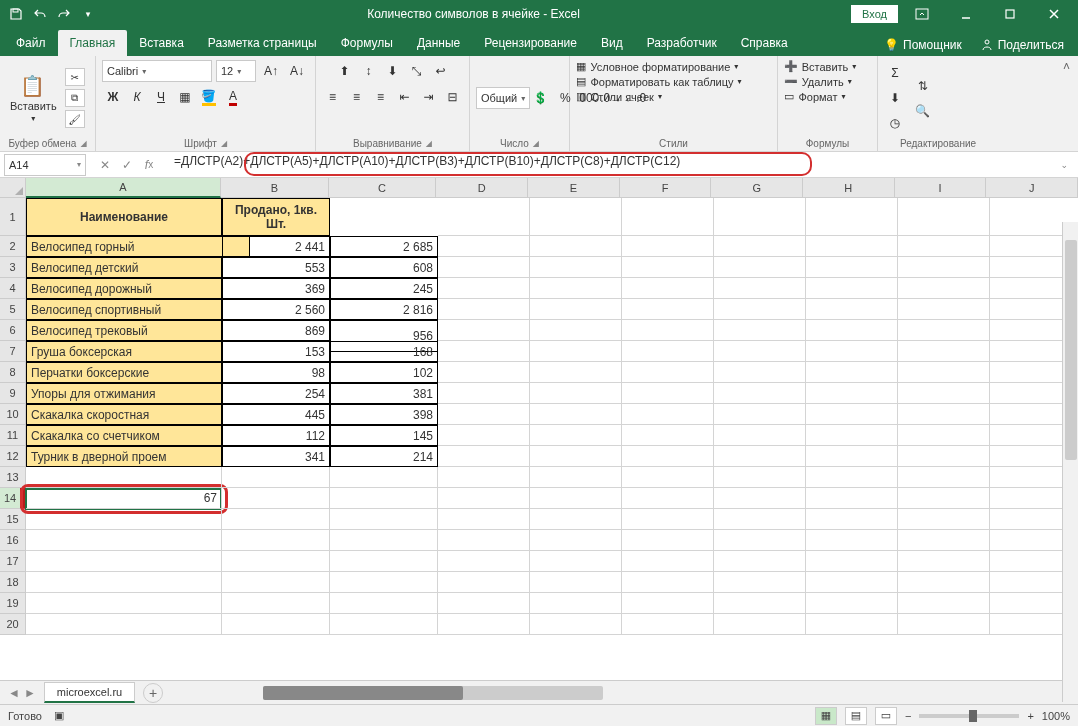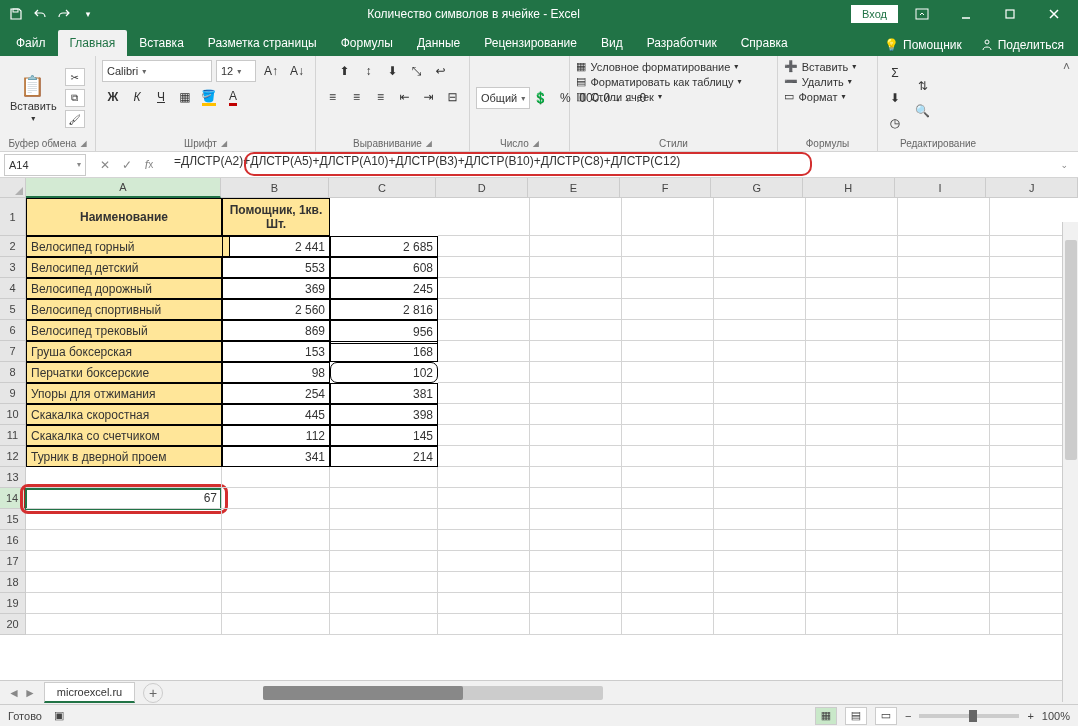--- a/index.html
+++ b/index.html
@@ -50,21 +50,21 @@
 .col-headers { display: flex; height: 20px; background: #e6e6e6; }
 .selectall { width: 26px; border-right: 1px solid #ccc; border-bottom: 1px solid #ccc; background: #e6e6e6; position: relative; }
 .selectall::after { content: ''; position: absolute; right: 2px; bottom: 2px; width: 0; height: 0; border-left: 8px solid transparent; border-bottom: 8px solid #b0b0b0; }
 .col-h { border-right: 1px solid #ccc; border-bottom: 1px solid #ccc; display: flex; align-items: center; justify-content: center; font-size: 11px; color: #444; background: #e6e6e6; }
 .col-h.selected { background: #d3ead3; border-bottom: 2px solid #217346; }
 
 .grid-body { display: flex; height: 482px; }
 .row-headers { width: 26px; display: flex; flex-direction: column; }
 .row-h { height: 21px; border-right: 1px solid #ccc; border-bottom: 1px solid #ccc; display: flex; align-items: center; justify-content: center; font-size: 11px; color: #444; background: #e6e6e6; }
 .row-h.tall { height: 38px; }
-.row-h.selected { background: #d3ead3; border-right: 2px solid #b91c1c; }
+.row-h.selected { background: #d3ead3; border-right: 6px solid #b91c1c; }
 
 .cells { position: relative; flex: 1; }
 .cell { position: absolute; border-right: 1px solid #d4d4d4; border-bottom: 1px solid #d4d4d4; padding: 2px 4px; font-size: 12px; display: flex; align-items: center; overflow: hidden; white-space: nowrap; }
 .cell.header { background: #ffe699; font-weight: bold; border: 1px solid #000; justify-content: center; text-align: center; white-space: normal; line-height: 1.2; }
 .cell.data-name { background: #ffe699; border: 1px solid #000; }
 .cell.data-num { border: 1px solid #000; justify-content: flex-end; }
 .cell.result { justify-content: flex-end; }
 
 .sel-ring { position: absolute; border: 2px solid #217346; pointer-events: none; }
 .red-ring { position: absolute; border: 3px solid #d32f2f; border-radius: 8px; pointer-events: none; }
@@ -382,21 +382,21 @@
       <div class="row-h" data-name="row-header-15">15</div>
       <div class="row-h" data-name="row-header-16">16</div>
       <div class="row-h" data-name="row-header-17">17</div>
       <div class="row-h" data-name="row-header-18">18</div>
       <div class="row-h" data-name="row-header-19">19</div>
       <div class="row-h" data-name="row-header-20">20</div>
     </div>
     <div class="cells" id="cells-layer">
 
       <div class="cell header" style="left:0;top:0;width:196px;height:38px" data-name="cell-A1">Наименование</div>
-      <div class="cell header" style="left:196px;top:0;width:108px;height:38px" data-name="cell-B1">Помощник, 1кв. Шт.</div>
+      <div class="cell header" style="left:196px;top:0;width:108px;height:38px" data-name="cell-B1">Продано, 1кв. Шт.</div>
 
       <div class="sel-ring" style="left:-1px;top:290px;width:197px;height:22px" data-name="selection-ring"></div>
 
       <div class="red-ring" style="left:-6px;top:286px;width:208px;height:30px" data-name="annotation-ring"></div>
     <div class="cell" data-name="cell" style="left: 412px; top: 0px; width: 92px; height: 38px;"></div>
         <div class="cell" data-name="cell" style="left: 504px; top: 0px; width: 92px; height: 38px;"></div>
         <div class="cell" data-name="cell" style="left: 596px; top: 0px; width: 92px; height: 38px;"></div>
         <div class="cell" data-name="cell" style="left: 688px; top: 0px; width: 92px; height: 38px;"></div>
         <div class="cell" data-name="cell" style="left: 780px; top: 0px; width: 92px; height: 38px;"></div>
         <div class="cell" data-name="cell" style="left: 872px; top: 0px; width: 92px; height: 38px;"></div>
@@ -551,41 +551,41 @@
         <div class="cell" data-name="cell" style="left: 0px; top: 416px; width: 196px; height: 21px;"></div>
         <div class="cell" data-name="cell" style="left: 196px; top: 416px; width: 108px; height: 21px;"></div>
         <div class="cell" data-name="cell" style="left: 304px; top: 416px; width: 108px; height: 21px;"></div>
         <div class="cell" data-name="cell" style="left: 412px; top: 416px; width: 92px; height: 21px;"></div>
         <div class="cell" data-name="cell" style="left: 504px; top: 416px; width: 92px; height: 21px;"></div>
         <div class="cell" data-name="cell" style="left: 596px; top: 416px; width: 92px; height: 21px;"></div>
         <div class="cell" data-name="cell" style="left: 688px; top: 416px; width: 92px; height: 21px;"></div>
         <div class="cell" data-name="cell" style="left: 780px; top: 416px; width: 92px; height: 21px;"></div>
         <div class="cell" data-name="cell" style="left: 872px; top: 416px; width: 92px; height: 21px;"></div>
         <div class="cell" data-name="cell" style="left: 964px; top: 416px; width: 92px; height: 21px;"></div>
-        <div class="cell data-name" data-name="cell-A2" style="left: 0px; top: 38px; width: 204px; height: 21px;">Велосипед горный</div>
+        <div class="cell data-name" data-name="cell-A2" style="left: 0px; top: 38px; width: 224px; height: 21px;">Велосипед горный</div>
         <div class="cell data-num" data-name="cell-B2" style="left: 196px; top: 38px; width: 108px; height: 21px;">2 441</div>
         <div class="cell data-num" data-name="cell-C2" style="left: 304px; top: 38px; width: 108px; height: 21px;">2 685</div>
         <div class="cell data-name" data-name="cell-A3" style="left: 0px; top: 59px; width: 196px; height: 21px;">Велосипед детский</div>
         <div class="cell data-num" data-name="cell-B3" style="left: 196px; top: 59px; width: 108px; height: 21px;">553</div>
         <div class="cell data-num" data-name="cell-C3" style="left: 304px; top: 59px; width: 108px; height: 21px;">608</div>
         <div class="cell data-name" data-name="cell-A4" style="left: 0px; top: 80px; width: 196px; height: 21px;">Велосипед дорожный</div>
         <div class="cell data-num" data-name="cell-B4" style="left: 196px; top: 80px; width: 108px; height: 21px;">369</div>
         <div class="cell data-num" data-name="cell-C4" style="left: 304px; top: 80px; width: 108px; height: 21px;">245</div>
         <div class="cell data-name" data-name="cell-A5" style="left: 0px; top: 101px; width: 196px; height: 21px;">Велосипед спортивный</div>
         <div class="cell data-num" data-name="cell-B5" style="left: 196px; top: 101px; width: 108px; height: 21px;">2 560</div>
         <div class="cell data-num" data-name="cell-C5" style="left: 304px; top: 101px; width: 108px; height: 21px;">2 816</div>
         <div class="cell data-name" data-name="cell-A6" style="left: 0px; top: 122px; width: 196px; height: 21px;">Велосипед трековый</div>
         <div class="cell data-num" data-name="cell-B6" style="left: 196px; top: 122px; width: 108px; height: 21px;">869</div>
-        <div class="cell data-num" data-name="cell-C6" style="left: 304px; top: 122px; width: 108px; height: 24px;">956</div>
+        <div class="cell data-num" data-name="cell-C6" style="left: 304px; top: 122px; width: 108px; height: 32px;">956</div>
         <div class="cell data-name" data-name="cell-A7" style="left: 0px; top: 143px; width: 196px; height: 21px;">Груша боксерская</div>
         <div class="cell data-num" data-name="cell-B7" style="left: 196px; top: 143px; width: 108px; height: 21px;">153</div>
         <div class="cell data-num" data-name="cell-C7" style="left: 304px; top: 143px; width: 108px; height: 21px;">168</div>
         <div class="cell data-name" data-name="cell-A8" style="left: 0px; top: 164px; width: 196px; height: 21px;">Перчатки боксерские</div>
         <div class="cell data-num" data-name="cell-B8" style="left: 196px; top: 164px; width: 108px; height: 21px;">98</div>
-        <div class="cell data-num" data-name="cell-C8" style="left: 304px; top: 164px; width: 108px; height: 21px; border-radius: 7px;">102</div>
+        <div class="cell data-num" data-name="cell-C8" style="left: 304px; top: 164px; width: 108px; height: 21px;">102</div>
         <div class="cell data-name" data-name="cell-A9" style="left: 0px; top: 185px; width: 196px; height: 21px;">Упоры для отжимания</div>
         <div class="cell data-num" data-name="cell-B9" style="left: 196px; top: 185px; width: 108px; height: 21px;">254</div>
         <div class="cell data-num" data-name="cell-C9" style="left: 304px; top: 185px; width: 108px; height: 21px;">381</div>
         <div class="cell data-name" data-name="cell-A10" style="left: 0px; top: 206px; width: 196px; height: 21px;">Скакалка скоростная</div>
         <div class="cell data-num" data-name="cell-B10" style="left: 196px; top: 206px; width: 108px; height: 21px;">445</div>
         <div class="cell data-num" data-name="cell-C10" style="left: 304px; top: 206px; width: 108px; height: 21px;">398</div>
         <div class="cell data-name" data-name="cell-A11" style="left: 0px; top: 227px; width: 196px; height: 21px;">Скакалка со счетчиком</div>
         <div class="cell data-num" data-name="cell-B11" style="left: 196px; top: 227px; width: 108px; height: 21px;">112</div>
         <div class="cell data-num" data-name="cell-C11" style="left: 304px; top: 227px; width: 108px; height: 21px;">145</div>
         <div class="cell data-name" data-name="cell-A12" style="left: 0px; top: 248px; width: 196px; height: 21px;">Турник в дверной проем</div>

